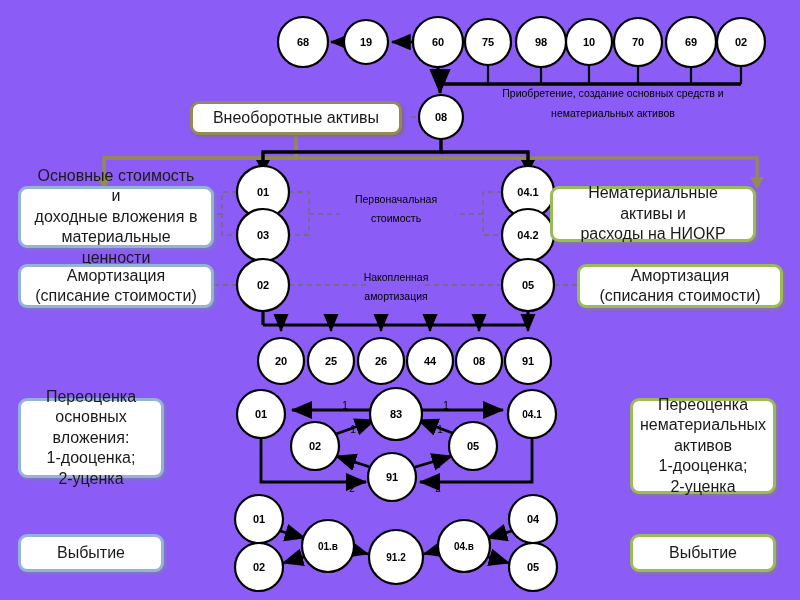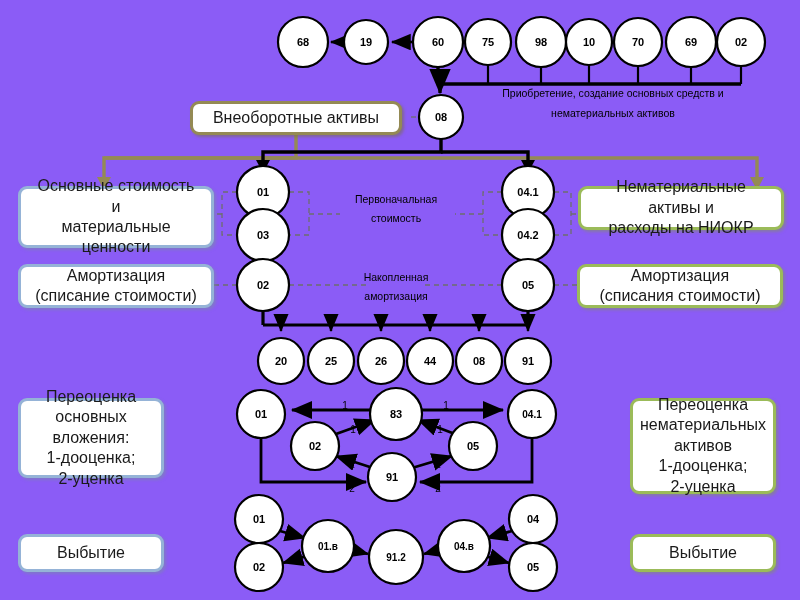--- a/index.html
+++ b/index.html
@@ -230,32 +230,33 @@
     <text class="mid-label" x="396" y="300">амортизация</text>
   </svg>
 
   <div class="boxwrap bx-olive" style="left:190px;top:101px;width:212px;height:34px;">
     <span>Внеоборотные активы</span>
   </div>
 
   <div class="boxwrap bx-blue" style="left:18px;top:186px;width:196px;height:62px;">
     <span>
       <span>Основные стоимость и</span>
+      <span>доходные вложения в</span>
       <span>материальные ценности</span>
     </span>
   </div>
 
   <div class="boxwrap bx-blue" style="left:18px;top:264px;width:196px;height:44px;">
     <span>
       <span>Амортизация</span>
       <span>(списание стоимости)</span>
     </span>
   </div>
 
-  <div class="boxwrap bx-green" style="left:578px;top:186px;width:206px;height:44px;">
+  <div class="boxwrap bx-green" style="left:550px;top:186px;width:206px;height:56px;">
     <span>
       <span>Нематериальные активы и</span>
       <span>расходы на НИОКР</span>
     </span>
   </div>
 
   <div class="boxwrap bx-green" style="left:577px;top:264px;width:206px;height:44px;">
     <span>
       <span>Амортизация</span>
       <span>(списания стоимости)</span>

